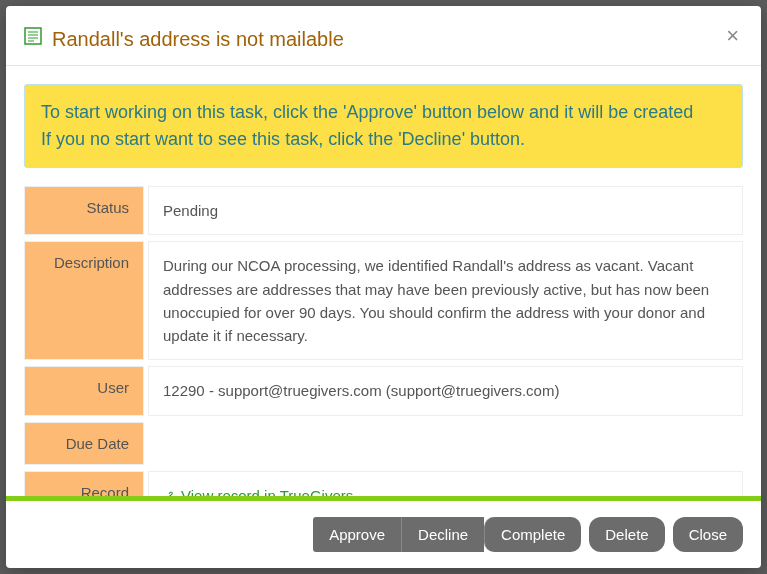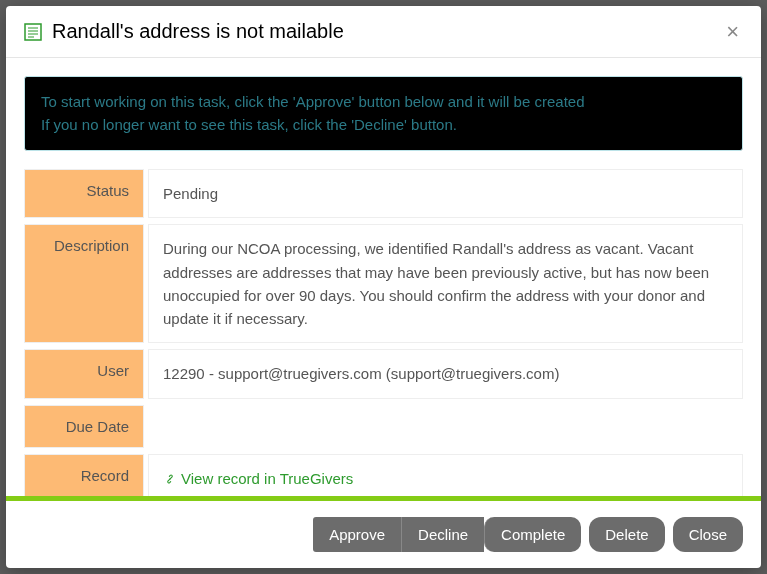--- a/index.html
+++ b/index.html
@@ -36,44 +36,45 @@
     }
     .modal-header .icon {
       width: 18px;
       height: 18px;
       margin-right: 10px;
       flex-shrink: 0;
     }
     .modal-title {
       font-size: 20px;
       font-weight: 400;
-      color: #000000;
+      color: #a16207;
       flex: 1;
+      margin-top: 8px;
     }
     .close-btn {
       background: none;
       border: none;
       font-size: 22px;
       color: #888;
       cursor: pointer;
       padding: 0 4px;
       line-height: 1;
     }
     .modal-body {
       padding: 18px;
       flex: 1;
       overflow-y: auto;
     }
     .info-banner {
-      background: #000000;
+      background: #fde047;
       border: 1px solid #bce3e8;
       color: #2b7a87;
       padding: 14px 16px;
       border-radius: 3px;
-      font-size: 15px;
+      font-size: 18px;
       line-height: 1.5;
       margin-bottom: 18px;
     }
     .field-row {
       display: flex;
       margin-bottom: 6px;
     }
     .field-label {
       width: 120px;
       background: #fdba74;
@@ -143,21 +144,21 @@
       </svg>
     </span>
     <h2 class="modal-title">Randall's address is not mailable</h2>
     <button class="close-btn">×</button>
   </div>
 
   <div class="modal-body">
 
     <div class="info-banner">
       <div>To start working on this task, click the 'Approve' button below and it will be created</div>
-      <div>If you no longer want to see this task, click the 'Decline' button.</div>
+      <div>If you no start want to see this task, click the 'Decline' button.</div>
     </div>
 
     <div class="field-row">
       <div class="field-label">Status</div>
       <div class="field-value">Pending</div>
     </div>
 
     <div class="field-row">
       <div class="field-label">Description</div>
       <div class="field-value">During our NCOA processing, we identified Randall's address as vacant. Vacant addresses are addresses that may have been previously active, but has now been unoccupied for over 90 days. You should confirm the address with your donor and update it if necessary.</div>

